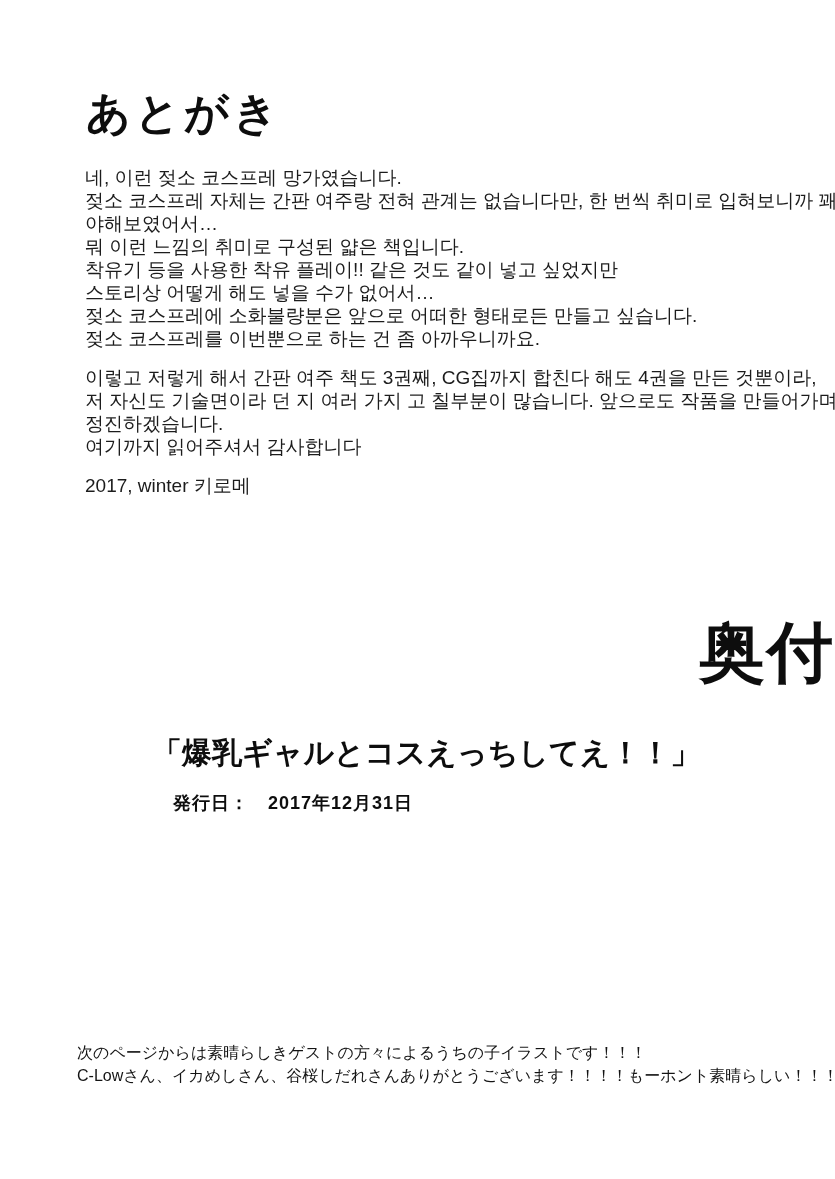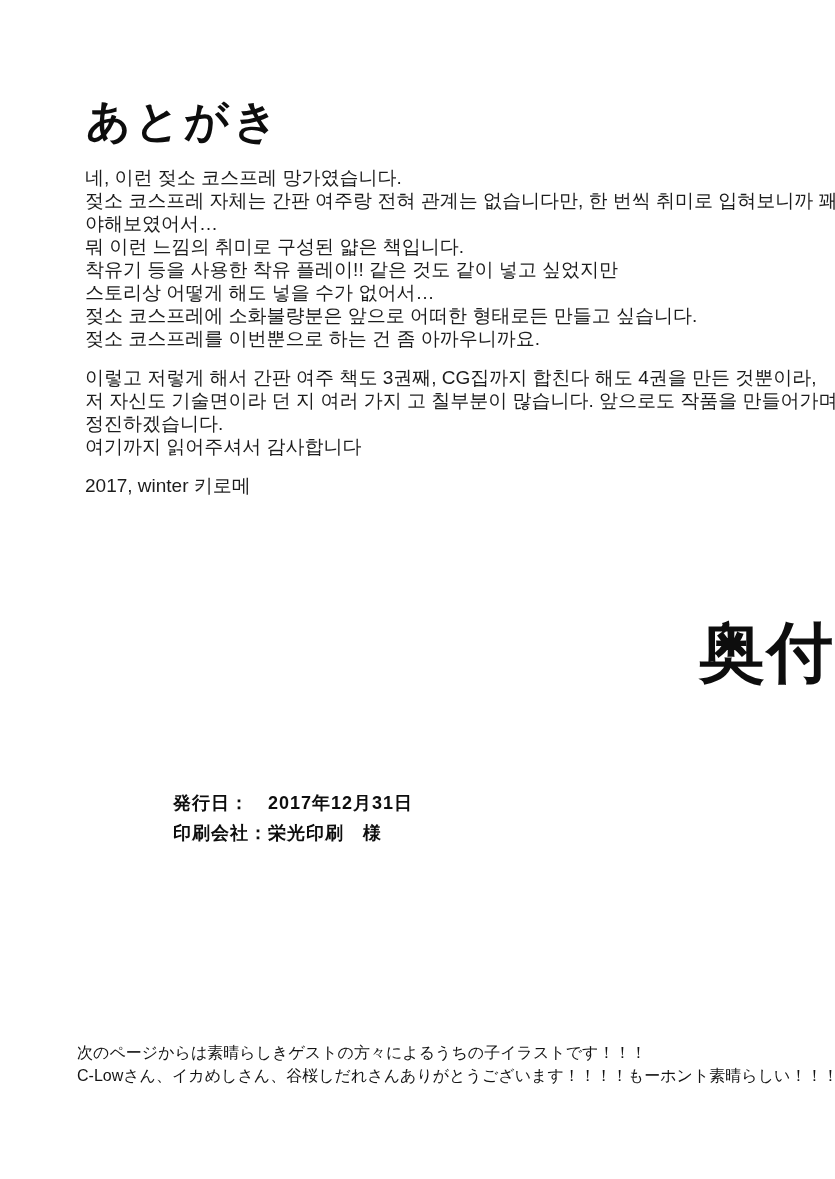--- a/index.html
+++ b/index.html
@@ -10,21 +10,21 @@
     height: 1179px;
     margin: 0 auto;
     background: #ffffff;
     color: #111111;
     font-family: "Liberation Sans", "DejaVu Sans", sans-serif;
     overflow: hidden;
   }
   .afterword-title {
     position: absolute;
     left: 86px;
-    top: 92px;
+    top: 84px;
     font-size: 44px;
     font-weight: 900;
     letter-spacing: 4px;
     color: #0d0d0d;
   }
   .body-block {
     position: absolute;
     left: 85px;
     font-size: 19px;
     line-height: 23px;
@@ -99,24 +99,24 @@
     <div>이렇고 저렇게 해서 간판 여주 책도 3권째, CG집까지 합친다 해도 4권을 만든 것뿐이라,</div>
     <div>저 자신도 기술면이라 던 지 여러 가지 고 칠부분이 많습니다. 앞으로도 작품을 만들어가며</div>
     <div>정진하겠습니다.</div>
     <div>여기까지 읽어주셔서 감사합니다</div>
   </div>
 
   <div class="body-block signature-block">2017, winter 키로메</div>
 
   <h2 class="colophon-heading">奥付</h2>
 
+  <div class="book-title">「爆乳ギャルとコスえっちしてえ！！」</div>
 
   <div class="colophon-details">
     <div>発行日：　2017年12月31日</div>
-    <div>印刷会社：栄光印刷　様</div>
   </div>
 
   <div class="footer-note">
     <div>次のページからは素晴らしきゲストの方々によるうちの子イラストです！！！</div>
     <div>C-Lowさん、イカめしさん、谷桜しだれさんありがとうございます！！！！もーホント素晴らしい！！！</div>
   </div>
 
 </div>
 
 </body></html>

